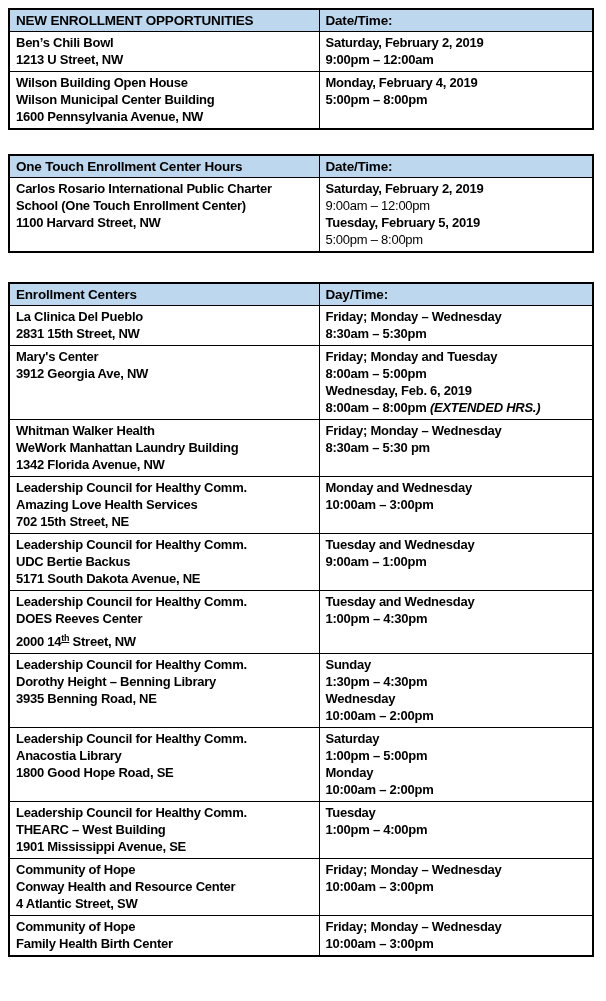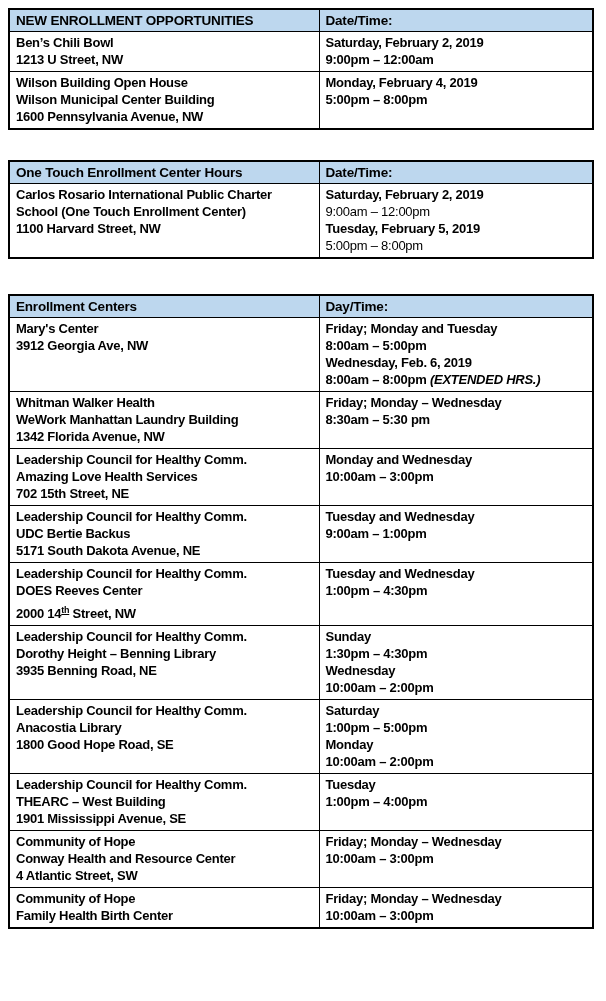--- a/index.html
+++ b/index.html
@@ -13,21 +13,21 @@
     width: 606px;
     height: 1001px;
     box-sizing: border-box;
     padding: 8px 0 0 8px;
     background: #ffffff;
   }
   table.sched-table {
     width: 586px;
     border-collapse: collapse;
     table-layout: fixed;
-    margin-bottom: 14px;
+    margin-bottom: 8px;
   }
   .gap-16 { height: 16px; }
   .gap-21 { height: 21px; }
   table.sched-table, table.sched-table th, table.sched-table td {
     border: 1px solid #000000;
   }
   table.sched-table { border: 2px solid #000000; }
   th.hdr {
     background: #BDD7EE;
     text-align: left;
@@ -134,20 +134,30 @@
       </colgroup>
     <thead>
       <tr>
         <th class="hdr">Enrollment Centers</th>
         <th class="hdr">Day/Time:</th>
       </tr>
     </thead>
     <tbody>
         <tr>
           <td class="cell">
+            <div class="line"><span>La Clinica Del Pueblo</span></div>
+            <div class="line"><span>2831 15th Street, NW</span></div>
+          </td>
+          <td class="cell">
+            <div class="line"><span>Friday; Monday – Wednesday</span></div>
+            <div class="line"><span>8:30am – 5:30pm</span></div>
+          </td>
+        </tr>
+        <tr>
+          <td class="cell">
             <div class="line"><span>Mary's Center</span></div>
             <div class="line"><span>3912 Georgia Ave, NW</span></div>
           </td>
           <td class="cell">
             <div class="line"><span>Friday; Monday and Tuesday</span></div>
             <div class="line"><span>8:00am – 5:00pm</span></div>
             <div class="line"><span>Wednesday, Feb. 6, 2019</span></div>
             <div class="line"><span>8:00am – 8:00pm </span><i>(EXTENDED HRS.)</i></div>
           </td>
         </tr>

